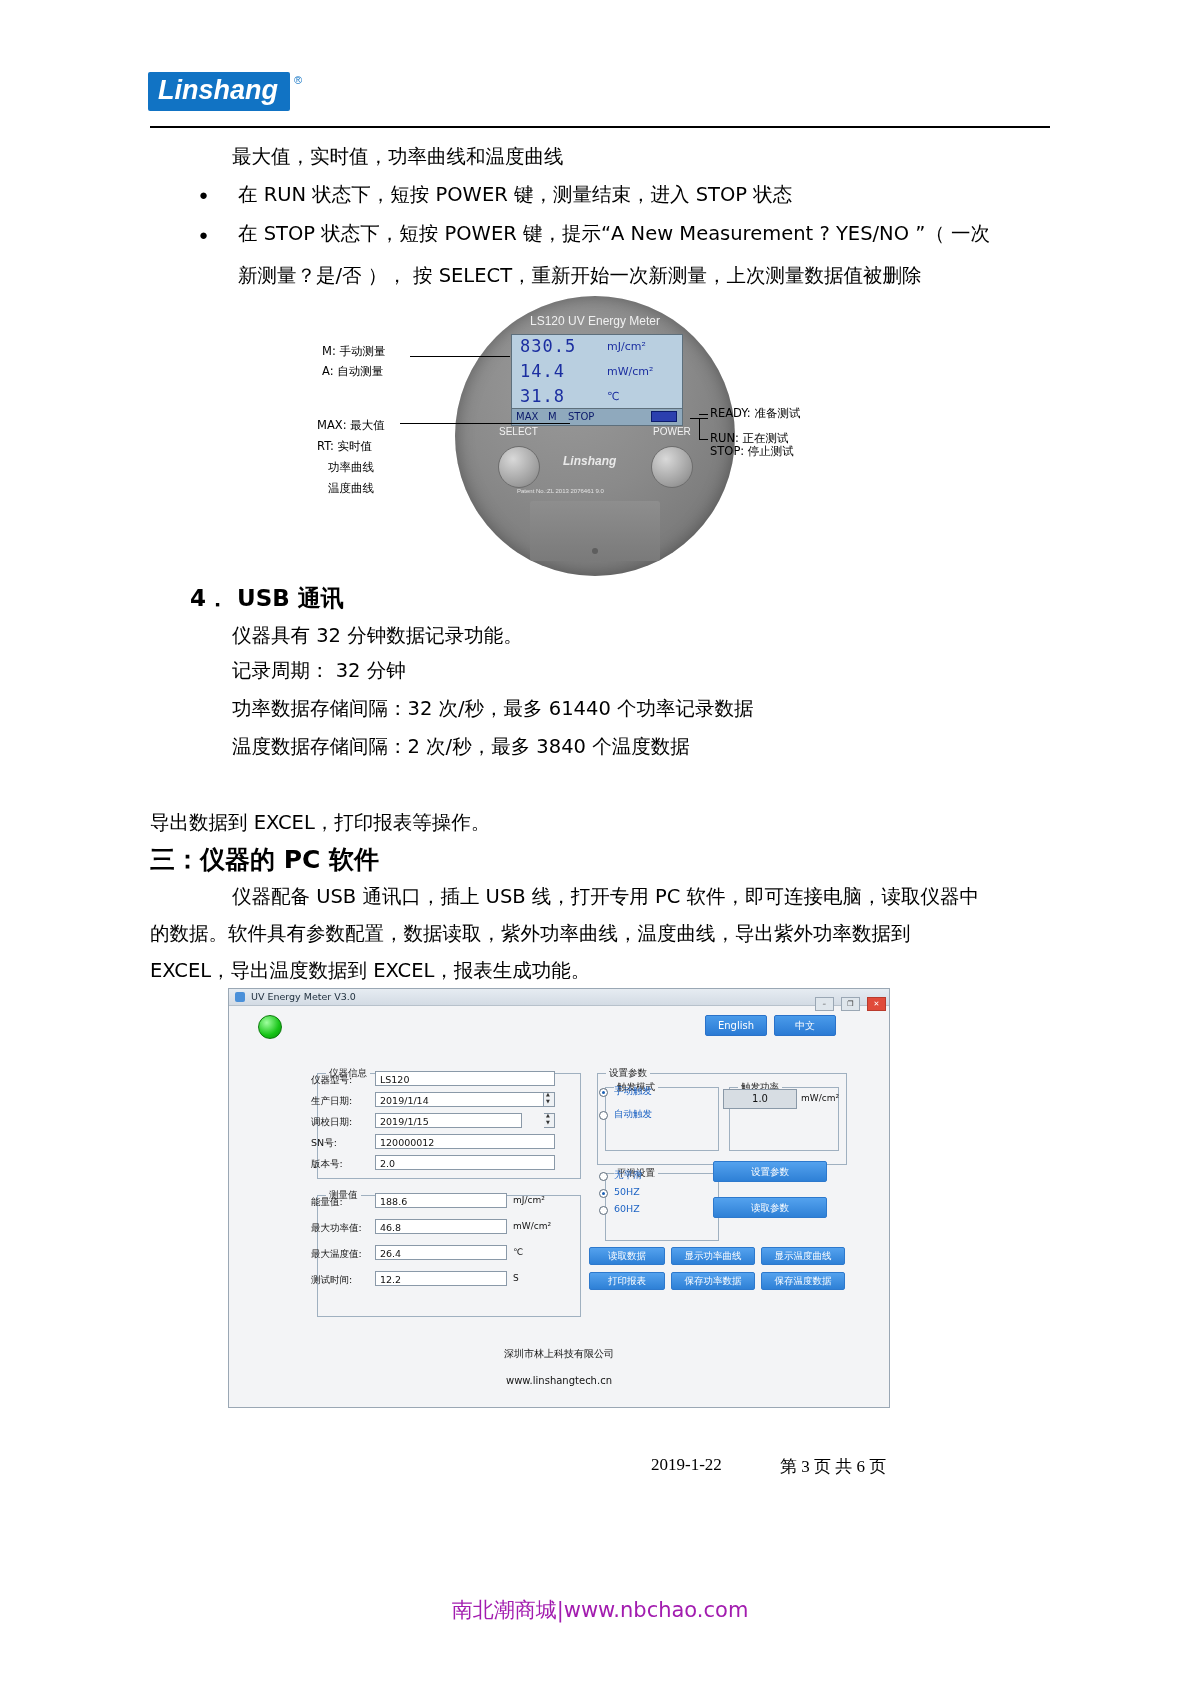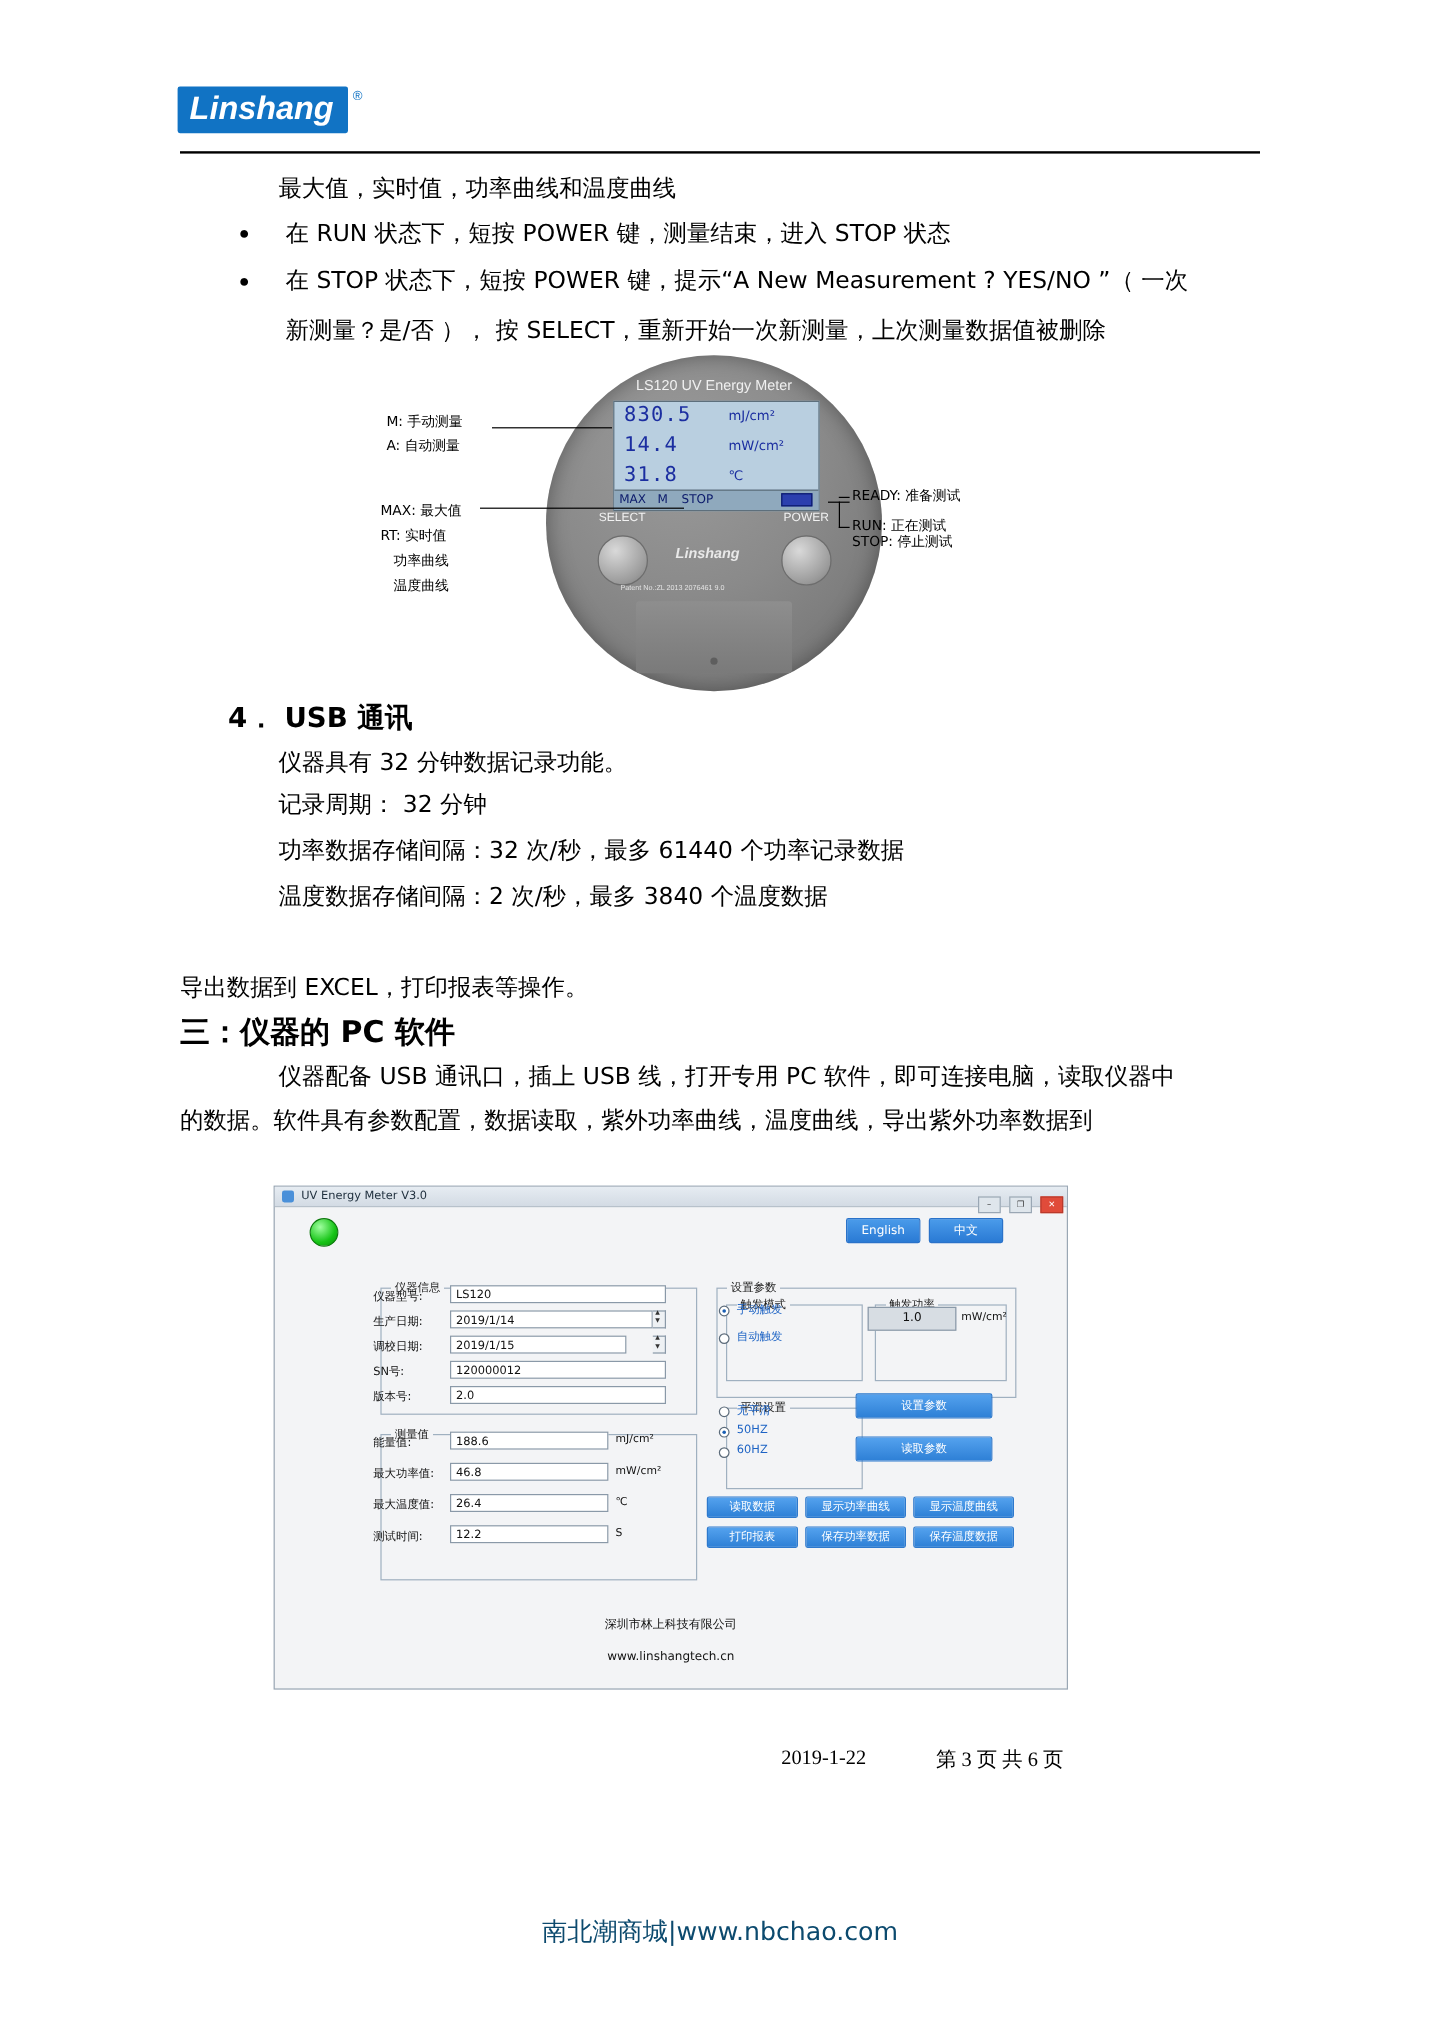--- a/index.html
+++ b/index.html
@@ -138,21 +138,21 @@
     background:linear-gradient(#54a2ee,#2e80d6); color:#fff;
     font-size:9.5px; text-align:center;
   }
   .bluebtn.sm { height:16px; line-height:16px; }
 
   .app-foot { position:absolute; width:100%; text-align:center; font-size:10px; color:#111; }
 
   .footer-line { position:absolute; font-size:17px; }
   .watermark {
     position:absolute; left:0; top:1596px; width:1200px; text-align:center;
-    font-family:"DejaVu Sans", sans-serif; font-size:21px; color:#0c4a6e;
+    font-family:"DejaVu Sans", sans-serif; font-size:21px; color:#a21caf;
   }
 </style>
 </head>
 <body>
 
 <div class="page">
 
   <div class="logo-wrap">
     <span class="logo-text">Linshang</span>
     <span class="logo-r">®</span>
@@ -226,20 +226,21 @@
   <div class="sec-h cn" style="left:166px; top:583px;">4． USB 通讯</div>
   <div class="ln cn" style="left:232px; top:621px;">仪器具有 32 分钟数据记录功能。</div>
   <div class="ln cn" style="left:232px; top:656px;">记录周期：   32 分钟</div>
   <div class="ln cn" style="left:232px; top:694px;">功率数据存储间隔：32 次/秒，最多 61440 个功率记录数据</div>
   <div class="ln cn" style="left:232px; top:732px;">温度数据存储间隔：2 次/秒，最多 3840 个温度数据</div>
   <div class="ln cn" style="left:150px; top:808px;">导出数据到 EXCEL，打印报表等操作。</div>
 
   <div class="sec-h2 cn" style="left:150px; top:843px;">三：仪器的 PC 软件</div>
   <div class="ln cn" style="left:232px; top:882px;">仪器配备 USB 通讯口，插上 USB 线，打开专用 PC 软件，即可连接电脑，读取仪器中</div>
   <div class="ln cn" style="left:150px; top:919px;">的数据。软件具有参数配置，数据读取，紫外功率曲线，温度曲线，导出紫外功率数据到</div>
+  <div class="ln cn" style="left:150px; top:956px;">EXCEL，导出温度数据到 EXCEL，报表生成功能。</div>
 
   <div class="app">
 
     <div class="app-title">
       <span class="app-icon"></span>
       <span class="t">UV Energy Meter V3.0</span>
       <span class="wbtns">
         <span class="wbtn">–</span>
         <span class="wbtn">❐</span>
         <span class="wbtn close">✕</span>

